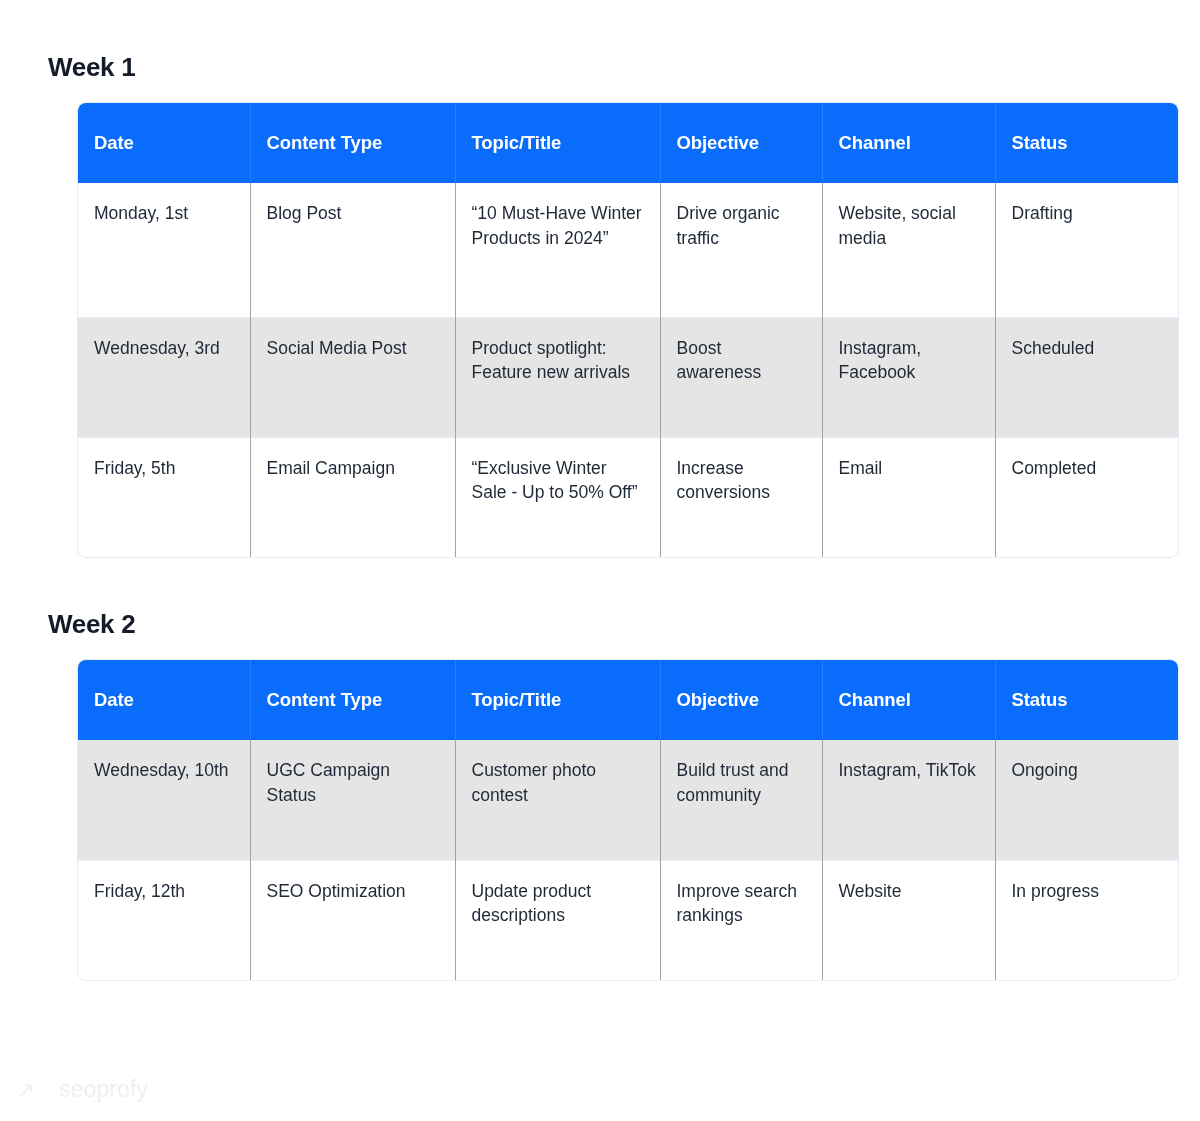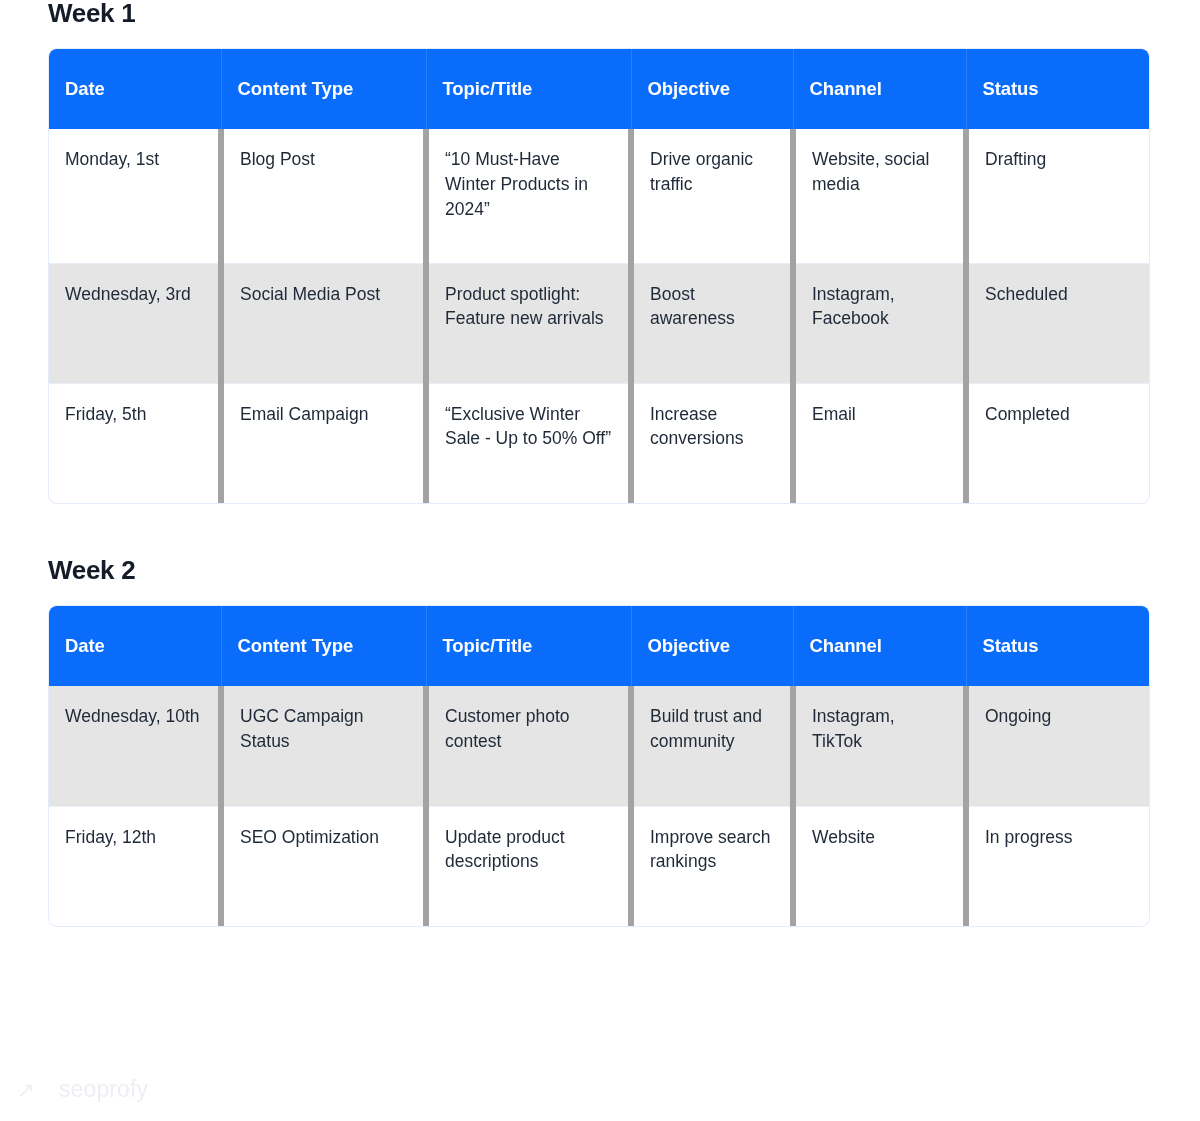--- a/index.html
+++ b/index.html
@@ -31,31 +31,32 @@
   .section-title {
     font-size: 26px;
     font-weight: 700;
     letter-spacing: -0.3px;
     color: #141b29;
     margin: 0;
     padding: 0;
     line-height: 1;
   }
 
-  .week1-title { }
+  .week1-title { padding-top: 54px; }
   .week2-title { padding-top: 53px; }
 
   .table-wrap {
     margin-top: 22px;
     width: 1102px;
     border: 1px solid #e3ecf9;
     border-radius: 9px;
     overflow: hidden;
     box-sizing: border-box;
     background: #fff;
+    margin-left: 29px;
   }
 
   table.schedule {
     border-collapse: collapse;
     table-layout: fixed;
     width: 100%;
     font-size: 17.5px;
   }
 
   table.schedule col.c-date      { width: 172px; }
@@ -80,21 +81,21 @@
     box-sizing: border-box;
   }
 
   table.schedule thead th + th {
     border-left: 1px solid #2a7ffc;
   }
 
   table.schedule tbody td {
     padding: 18px 16px 18px 16px;
     vertical-align: top;
-    border-left: 6px solid #a3a3a3;
+    border-left: 1px solid #a3a3a3;
     border-top: 1px solid #e8eff9;
     line-height: 1.42;
     color: #1f2937;
     font-size: 17.5px;
     word-break: break-word;
     overflow-wrap: break-word;
     hyphens: none;
     box-sizing: border-box;
   }
 

